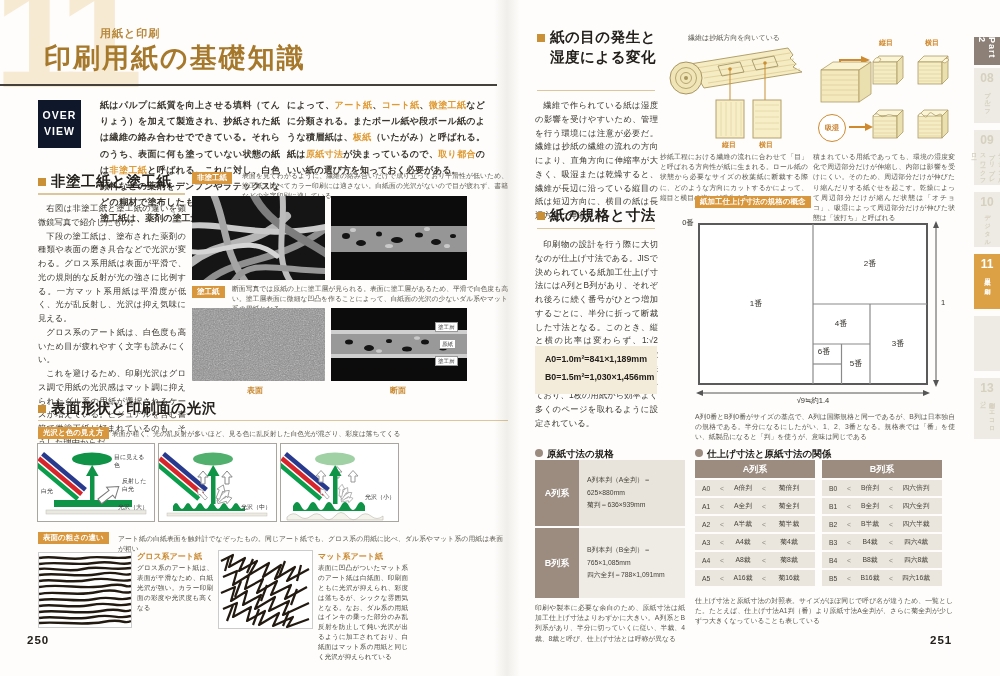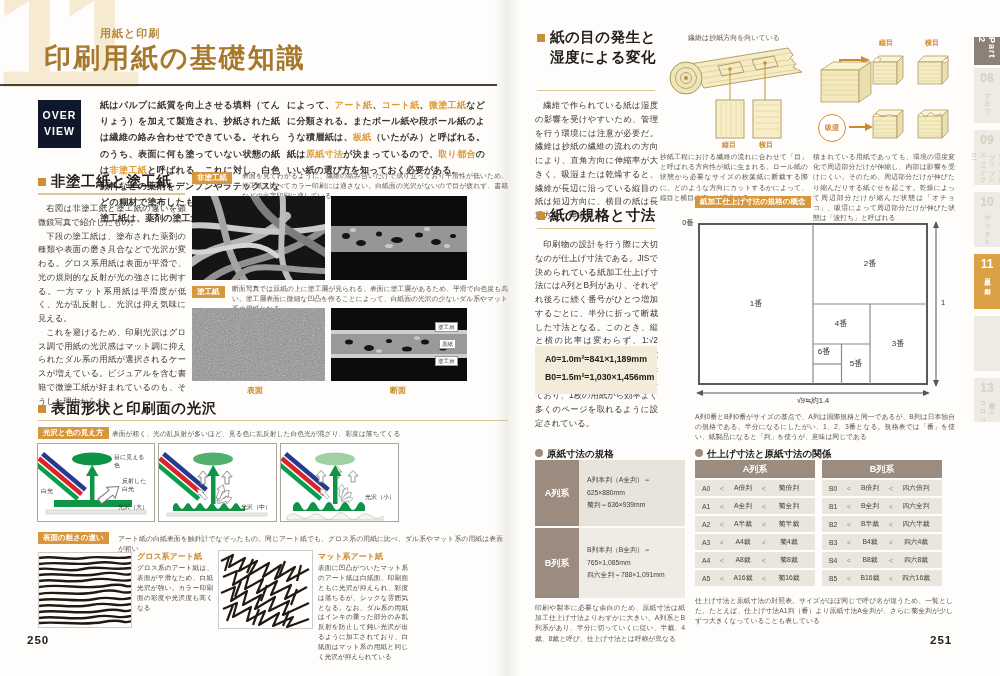--- a/index.html
+++ b/index.html
@@ -77,20 +77,21 @@
   <div class="abs ov-text" style="left:100px;top:97px;width:180px;"><span>紙はパルプに紙質を向上させる填料（てんりょう）を加えて製造され、抄紙された紙は繊維の絡み合わせでできている。それらのうち、表面に何も塗っていない状態の紙は</span><span class="hl">非塗工紙</span><span>と呼ばれる。これに対し、白色顔料などの薬剤をデンプンやラテックスなどの糊材で塗布したものが</span><span class="hl">塗工紙</span><span>である。塗工紙は、薬剤の塗工量</span></div>
   <div class="abs ov-text" style="left:287px;top:97px;width:198px;"><span>によって、</span><span class="hl">アート紙</span><span>、</span><span class="hl">コート紙</span><span>、</span><span class="hl">微塗工紙</span><span>などに分類される。またボール紙や段ボール紙のような積層紙は、</span><span class="hl">板紙</span><span>（いたがみ）と呼ばれる。紙は</span><span class="hl">原紙寸法</span><span>が決まっているので、</span><span class="hl">取り都合</span><span>のいい紙の選び方を知っておく必要がある。</span></div>
 
   <div class="abs sec-head" style="left:38px;top:172px;">
     <span class="sq"></span><span>非塗工紙と塗工紙</span>
   </div>
   <div class="abs underline-tan" style="left:38px;top:193px;width:147px;"></div>
   <div class="abs body-jp" style="left:38px;top:202px;width:148px;">
     <p>右図は非塗工紙と塗工紙の違いを顕微鏡写真で紹介したもの。</p>
     <p>下段の塗工紙は、塗布された薬剤の種類や表面の磨き具合などで光沢が変わる。グロス系用紙は表面が平滑で、光の規則的な反射が光の強さに比例する。一方マット系用紙は平滑度が低く、光が乱反射し、光沢は抑え気味に見える。</p>
+    <p>グロス系のアート紙は、白色度も高いため目が疲れやすく文字も読みにくい。</p>
     <p>これを避けるため、印刷光沢はグロス調で用紙の光沢感はマット調に抑えられたダル系の用紙が選択されるケースが増えている。ビジュアルを含む書籍で微塗工紙が好まれているのも、そうした理由からだ。</p>
   </div>
 
   <div class="abs tag" style="left:192px;top:172px;">非塗工紙</div>
   <div class="abs cap" style="left:242px;top:171px;width:266px;">表面を見てわかるように、繊維の絡み合いだけで成り立っており平滑性が低いため、塗工紙と比べてカラー印刷には適さない。白紙面の光沢がないので目が疲れず、書籍などの文字印刷に適している</div>
 
   <div class="abs micro" style="left:192px;top:196px;width:133px;height:84px;">
     <svg width="133" height="84" viewBox="0 0 133 84">
       <rect width="133" height="84" fill="#151515"></rect>
       <path d="M-5,70 C30,40 60,55 95,20" stroke="#b5b5b5" stroke-width="8" fill="none" stroke-linecap="round"></path>
@@ -613,18 +614,18 @@
     <span class="vlabel">デジタル印刷</span>
   </div>
   <div class="abs side-tab tab-on" style="left:974px;top:254px;height:55px;">
     <span class="num">11</span>
     <span class="vlabel">用紙と印刷</span>
   </div>
   <div class="abs side-tab tab-off" style="left:974px;top:316px;height:55px;padding-left:35px;">
     <span class="num">12</span>
     <span class="vlabel">製本・後加工</span>
   </div>
-  <div class="abs side-tab tab-off" style="left:974px;top:378px;height:44px;">
+  <div class="abs side-tab tab-off" style="left:974px;top:378px;height:61px;">
     <span class="num">13</span>
     <span class="vlabel">印刷とエコロジー</span>
   </div>
 
 </div>
 
 </body></html>

